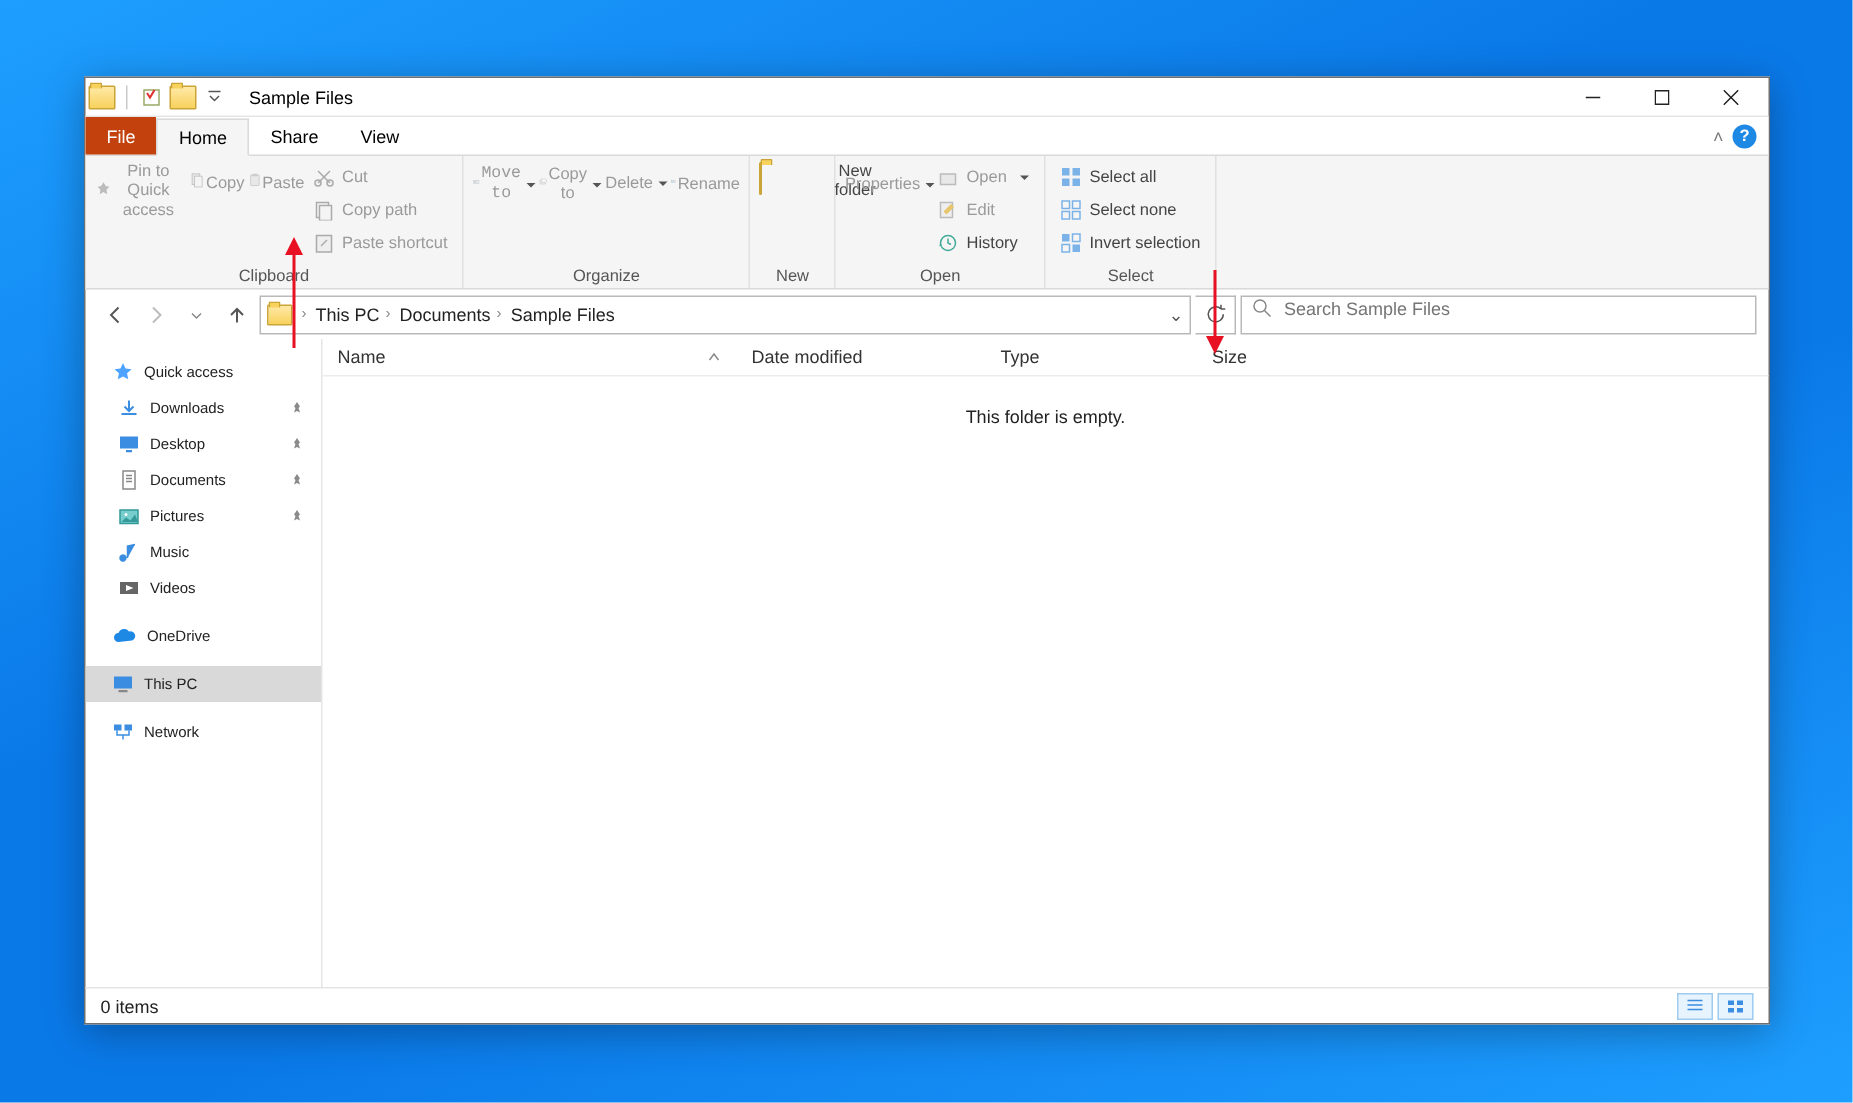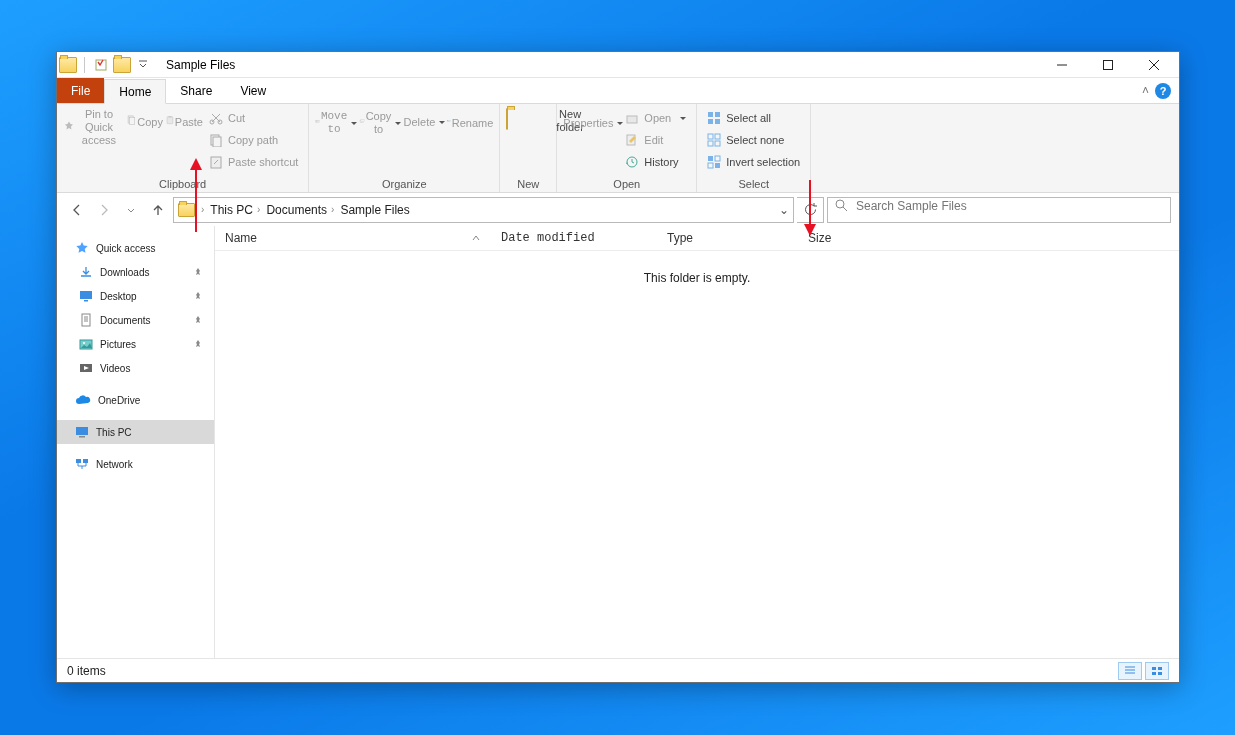--- a/index.html
+++ b/index.html
@@ -388,20 +388,26 @@
               <circle cx="5" cy="6" r="1" fill="#fff"></circle>
               <path d="M2 11l3-3 3 2 3-4 2 5z" fill="#399"></path>
             </svg>
           <span>Pictures</span>
           <svg class="pin" width="10" height="10" viewBox="0 0 10 10">
               <path d="M5 1l2 3-1 1 1 3-2-1-2 1 1-3-1-1z" fill="#8a8a8a"></path>
             </svg>
         </div>
         <div class="navitem">
           <svg width="14" height="14" viewBox="0 0 14 14">
+              <path d="M5 11a2 2 0 1 1 0-.1zM6 11V3l5-1" stroke="#3a8de0" fill="#3a8de0"></path>
+            </svg>
+          <span>Music</span>
+        </div>
+        <div class="navitem">
+          <svg width="14" height="14" viewBox="0 0 14 14">
               <rect x="1" y="3" width="12" height="8" fill="#666"></rect>
               <path d="M5 5l5 2-5 2z" fill="#fff"></path>
             </svg>
           <span>Videos</span>
         </div>
       </div>
       <div class="navsection">
         <div class="navitem root">
           <svg width="16" height="12" viewBox="0 0 16 12">
               <path d="M4 10a3 3 0 0 1 0-6 4 4 0 0 1 7-1 3 3 0 0 1 2 6z" fill="#1e88e5"></path>
@@ -431,21 +437,21 @@
     </div>
 
     <div class="content">
       <div class="cols">
         <div class="col" style="width:255px;">
           <span>Name</span>
           <svg width="8" height="8" viewBox="0 0 8 8" style="margin-left:auto;">
               <path d="M1 6l3-4 3 4" stroke="#888" fill="none"></path>
             </svg>
         </div>
-        <div class="col" style="width:145px;font-family:Liberation Mono, monospace;">
+        <div class="col" style="width:145px;">
             <span>Date modified</span>
           </div>
         <div class="col" style="width:120px;">
             <span>Type</span>
           </div>
         <div class="col" style="width:80px;">
             <span>Size</span>
           </div>
       </div>
       <div class="empty">

